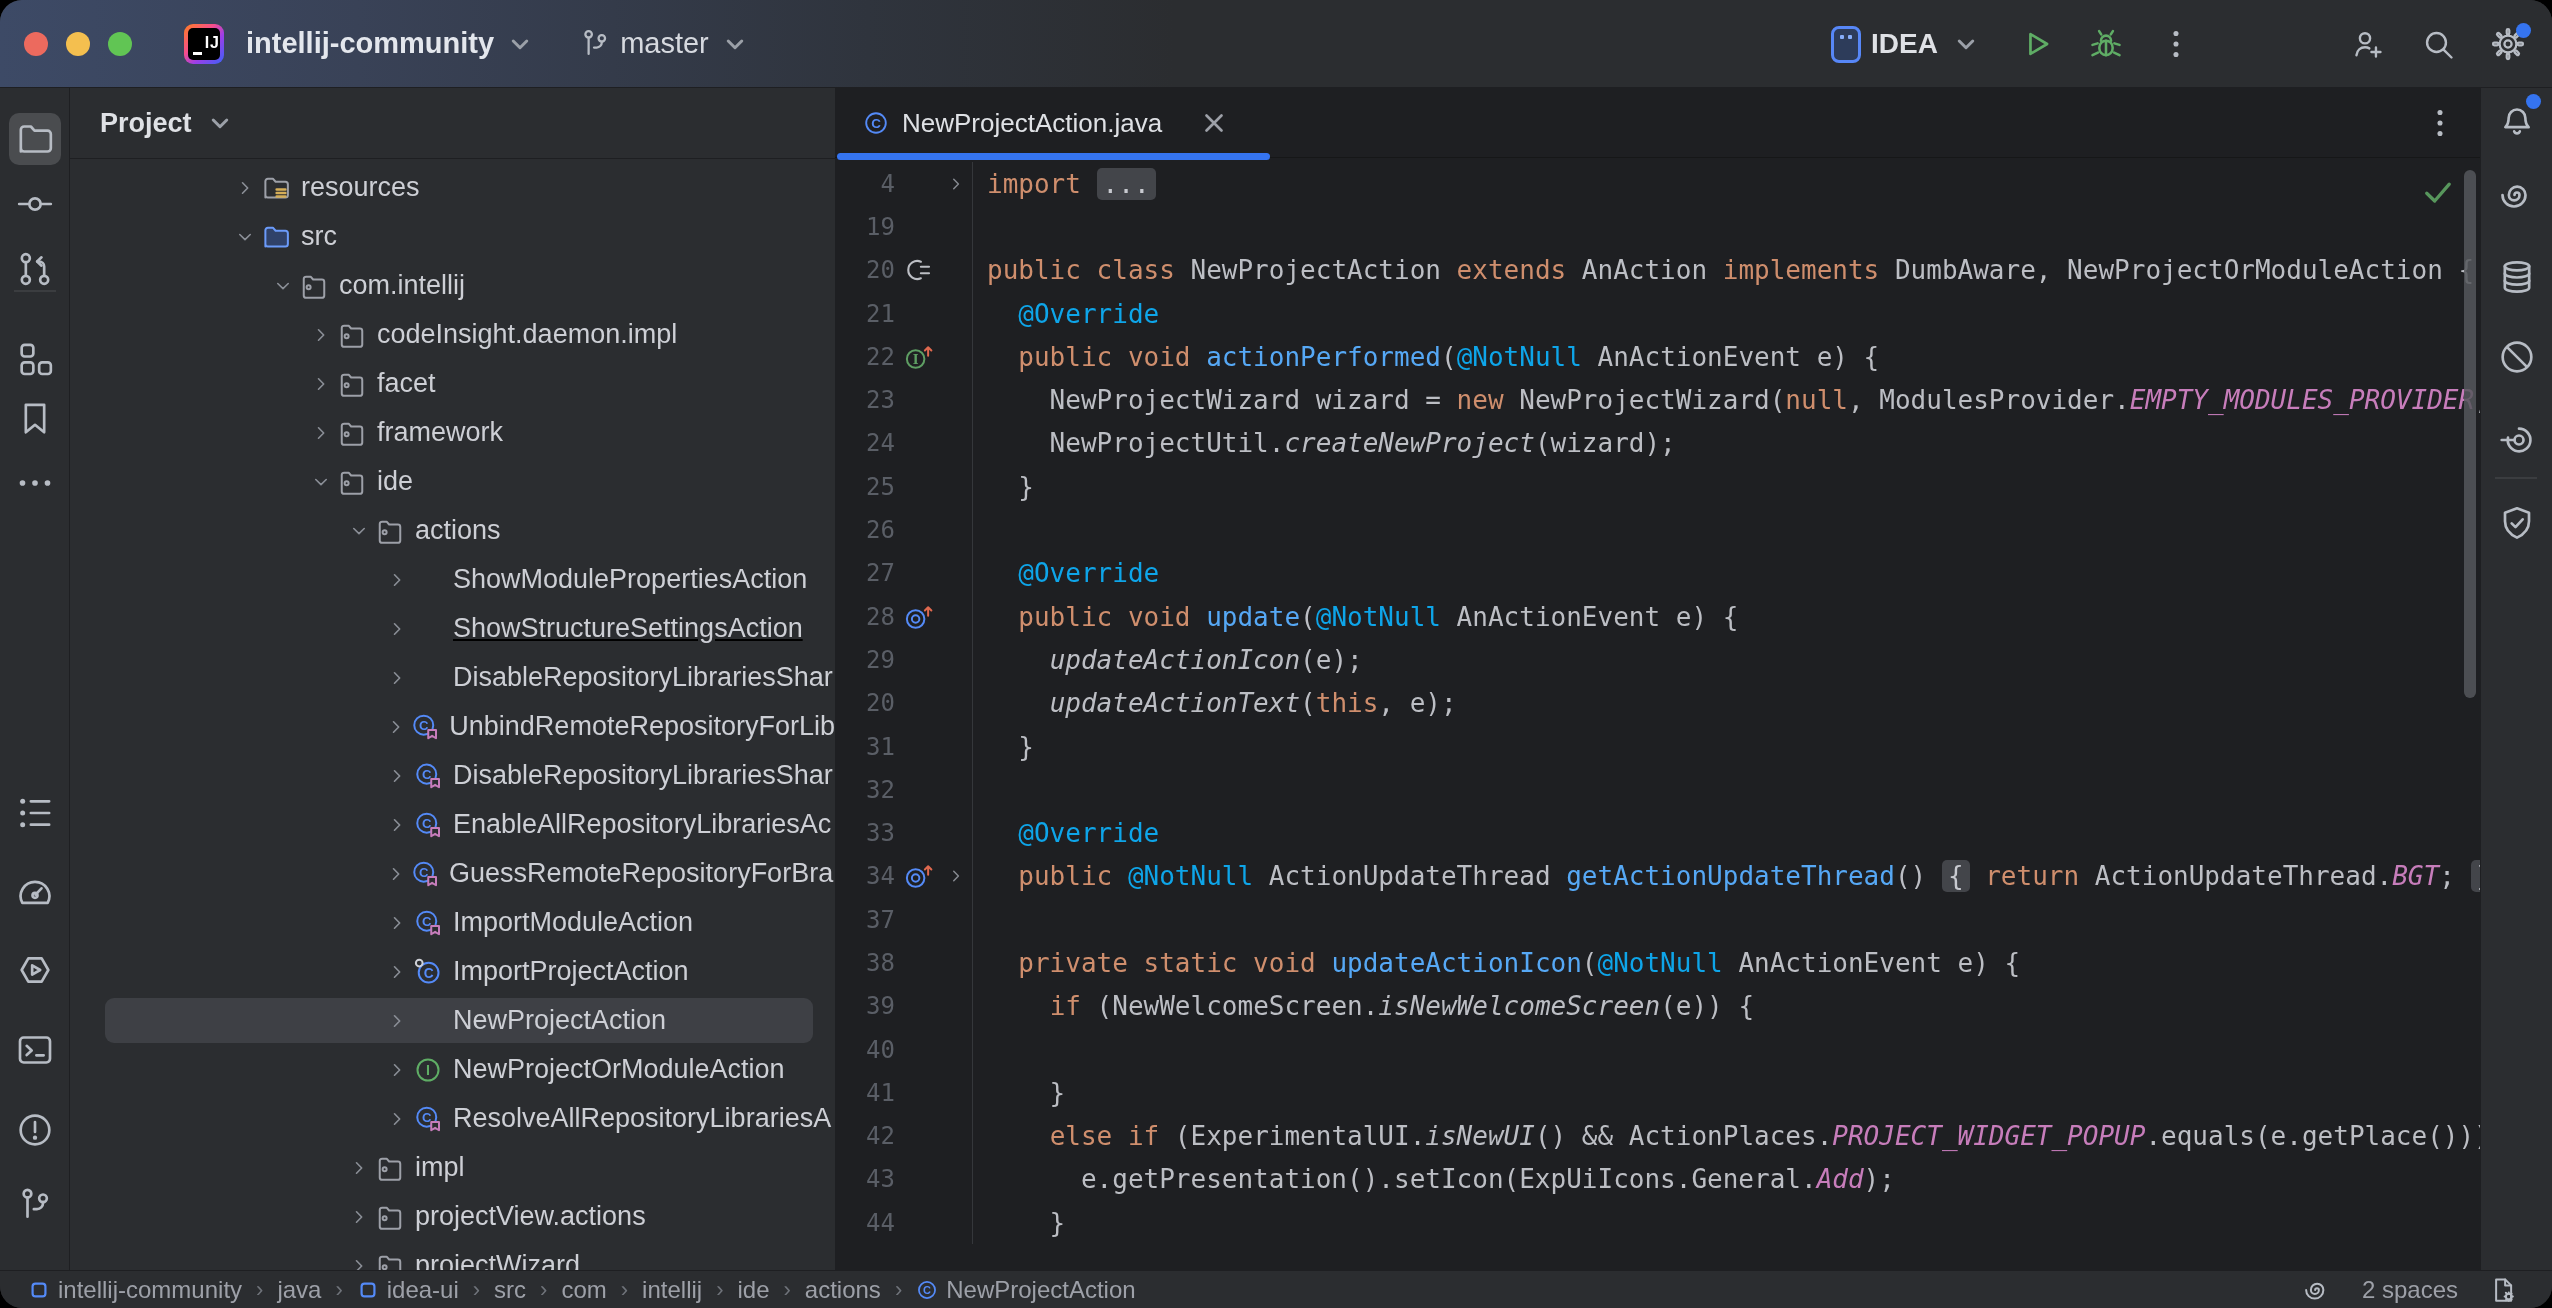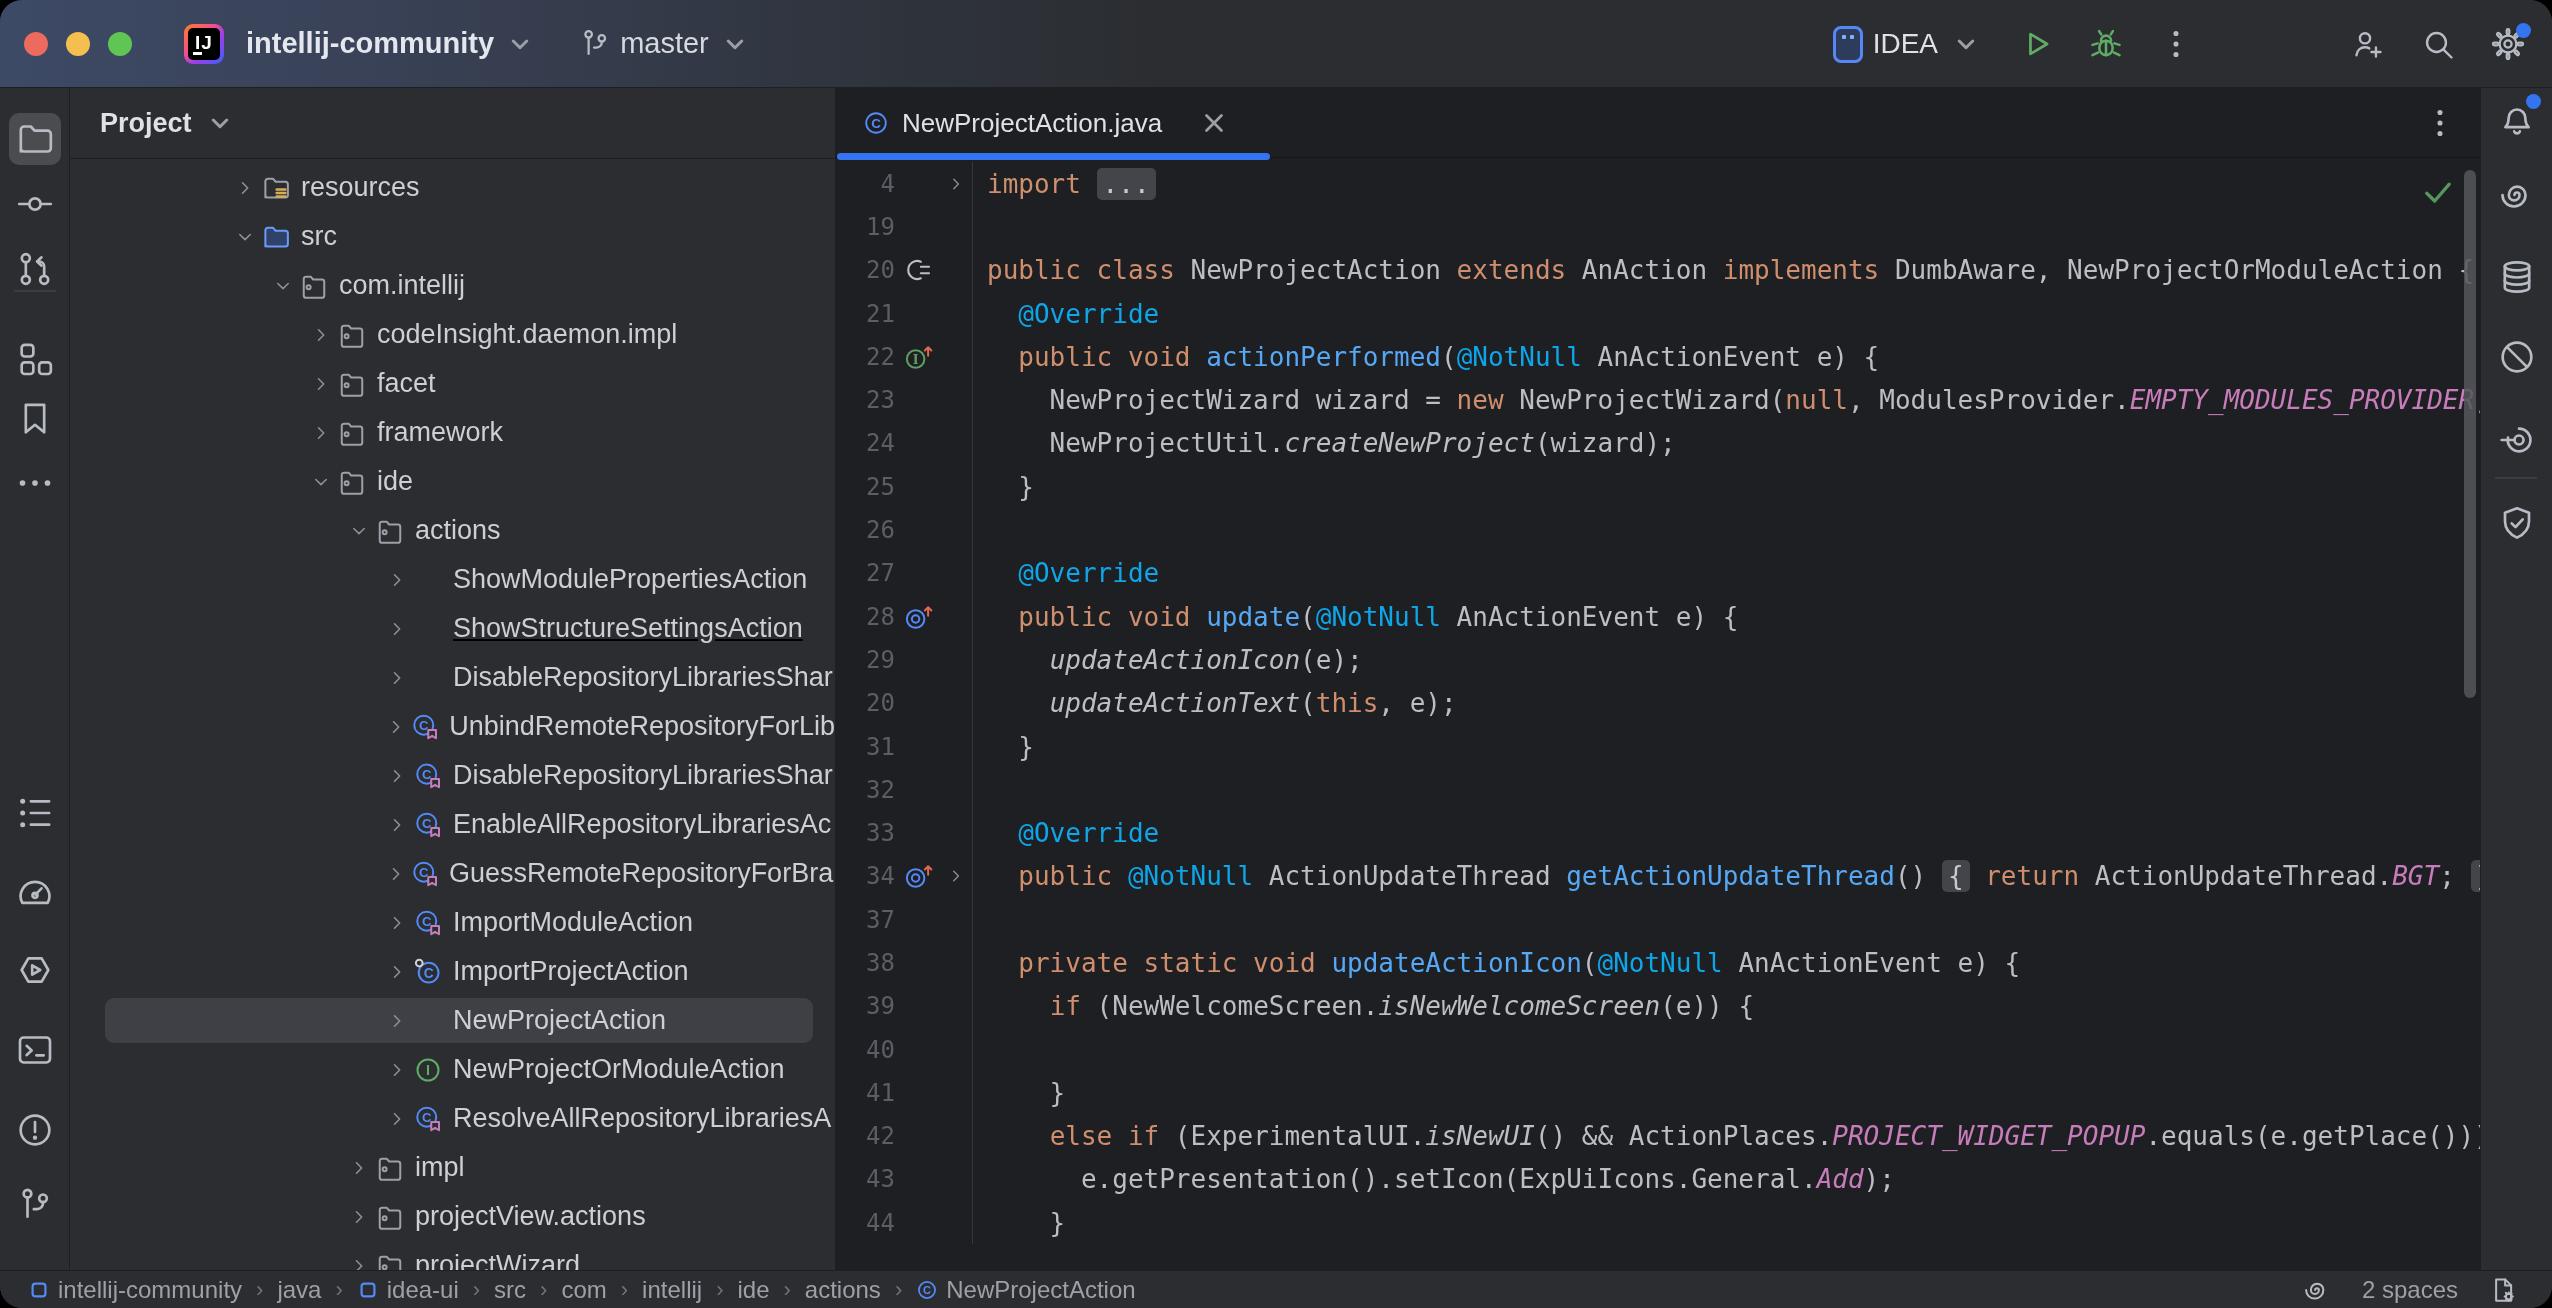--- a/index.html
+++ b/index.html
@@ -8,26 +8,26 @@
 
   
   .titlebar { position:relative; height:88px;
     background:linear-gradient(90deg,#3D4A66 0%,#394257 14%,#2F343D 34%,#2B2D30 46%,#2B2D30 100%);
     border-bottom:1px solid #1E1F22; display:flex; align-items:center; }
   .traffic { display:flex; gap:18px; margin-left:24px; }
   .light { width:24px; height:24px; border-radius:50%; }
   .ij-logo { position:relative; width:40px; height:40px; border-radius:9px; margin-left:52px;
     background:linear-gradient(135deg,#FE7F20 0%,#F74E8B 38%,#9D3EE8 62%,#3A62F8 100%); }
   .ij-logo .inner { position:absolute; inset:4px; background:#000; border-radius:5px;
-    color:#fff; font-weight:700; font-size:19px; text-align:center; line-height:30px; letter-spacing:1px; }
+    color:#fff; font-weight:700; font-size:16px; text-align:right; line-height:30px; letter-spacing:1px; }
   .ij-logo .bar { position:absolute; left:9px; bottom:9px; width:9px; height:3px; background:#fff; }
   .tb-item { display:flex; align-items:center; gap:8px; color:#E4E7ED; font-size:29px; font-weight:600; margin-left:22px; cursor:default; }
   .tb-item.branch { font-weight:400; color:#D6D9DF; margin-left:40px; }
   .tb-right { position:absolute; right:26px; top:0; height:88px; display:flex; align-items:center; gap:34px; }
-  .runcfg { display:flex; align-items:center; gap:10px; color:#DFE1E5; font-size:28px; }
+  .runcfg { display:flex; align-items:center; gap:10px; color:#DFE1E5; font-size:28px;font-weight:bold; }
   .runcfg-box { width:30px; height:37px; border:3px solid #5787F7; border-radius:8px; background:rgba(53,116,240,.22); position:relative; }
   .runcfg-box i { position:absolute; top:6px; width:4px; height:4px; border-radius:1px; background:#87AEFB; }
   .tb-gap { width:88px; }
   .icon-btn { display:flex; align-items:center; justify-content:center; position:relative; }
   .badge-dot { position:absolute; width:15px; height:15px; border-radius:50%; background:#3574F0; top:-3px; right:-5px; }
 
   
   .main { position:relative; display:flex; height:1182px; }
 
   .strip { position:relative; background:#2B2D30; }

